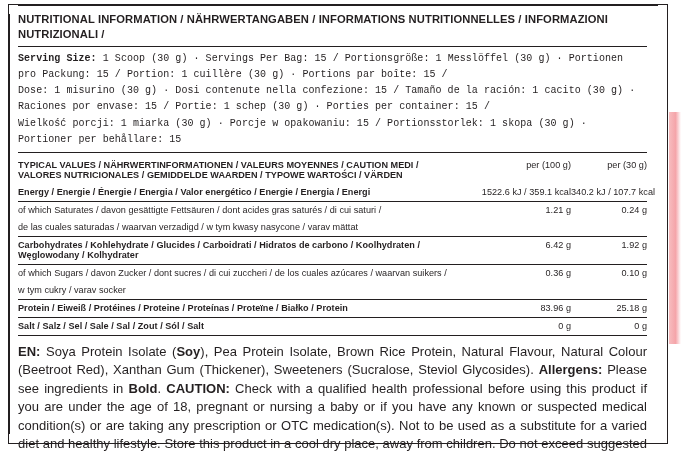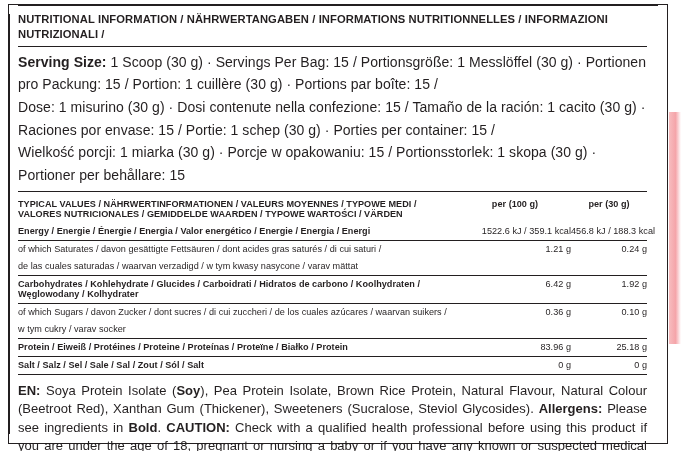--- a/index.html
+++ b/index.html
@@ -49,41 +49,42 @@
     font-weight: bold;
     line-height: 1.33;
     letter-spacing: 0.1px;
     margin: 2px 0 0 0;
   }
   .rule {
     border-top: 1.4px solid #231f20;
     margin: 4px 0 4px 0;
   }
   .serving {
-    font-size: 14px;
+    font-size: 10px;
     line-height: 1.62;
     letter-spacing: 0.05px;
+    font-family: Liberation Mono, monospace;
   }
   .serving b { font-weight: bold; }
   table.nutri {
     width: 100%;
     border-collapse: collapse;
     font-size: 9.1px;
     table-layout: fixed;
   }
   table.nutri td {
     padding: 3.5px 0 3.5px 0;
     vertical-align: top;
     letter-spacing: 0.03px;
   }
   td.name { text-align: left; }
   td.v1 { text-align: right; width: 112px; padding-right: 4px; white-space: nowrap; }
   td.v2 { text-align: right; width: 76px; white-space: nowrap; }
   .hdr td { font-weight: bold; padding-bottom: 4px; padding-top: 0; }
-  .hdr td.v1, .hdr td.v2 { font-weight: bold; text-align: center; }
+  .hdr td.v1, .hdr td.v2 { font-weight: normal; }
   .bold { font-weight: bold; margin-top: 32px; }
   tr.line > td { border-bottom: 0.8px solid #231f20; }
   .cont-row td { padding-top: 0; padding-bottom: 3.5px; }
   .footnote {
     font-size: 13px;
     line-height: 1.42;
     margin-top: 7px;
     letter-spacing: 0.01px;
     text-align: justify;
   }
@@ -124,31 +125,31 @@
     <div>Dose: 1 misurino (30 g) · Dosi contenute nella confezione: 15 / Tamaño de la ración: 1 cacito (30 g) · Raciones por envase: 15 / Portie: 1 schep (30 g) · Porties per container: 15 /</div>
     <div>Wielkość porcji: 1 miarka (30 g) · Porcje w opakowaniu: 15 / Portionsstorlek: 1 skopa (30 g) · Portioner per behållare: 15</div>
   </div>
 
   <div class="rule"></div>
 
   <table class="nutri">
     <tbody>
         <tr class="hdr">
       <td class="name">
-        <div>TYPICAL VALUES / NÄHRWERTINFORMATIONEN / VALEURS MOYENNES / TYPOWE MEDI /</div>
+        <div>TYPICAL VALUES / NÄHRWERTINFORMATIONEN / VALEURS MOYENNES / CAUTION MEDI /</div>
         <div>VALORES NUTRICIONALES / GEMIDDELDE WAARDEN / TYPOWE WARTOŚCI / VÄRDEN</div>
       </td>
       <td class="v1">per (100 g)</td>
       <td class="v2">per (30 g)</td>
     </tr>
 
     <tr class="line">
       <td class="name bold">Energy / Energie / Énergie / Energia / Valor energético / Energie / Energia / Energi</td>
       <td class="v1">1522.6 kJ / 359.1 kcal</td>
-      <td class="v2">456.8 kJ / 188.3 kcal</td>
+      <td class="v2">340.2 kJ / 107.7 kcal</td>
     </tr>
 
 
     <tr>
       <td class="name">of which Saturates / davon gesättigte Fettsäuren / dont acides gras saturés / di cui saturi /</td>
       <td class="v1">1.21 g</td>
       <td class="v2">0.24 g</td>
     </tr>
     <tr class="line cont-row">
       <td class="name">de las cuales saturadas / waarvan verzadigd / w tym kwasy nasycone / varav mättat</td>

